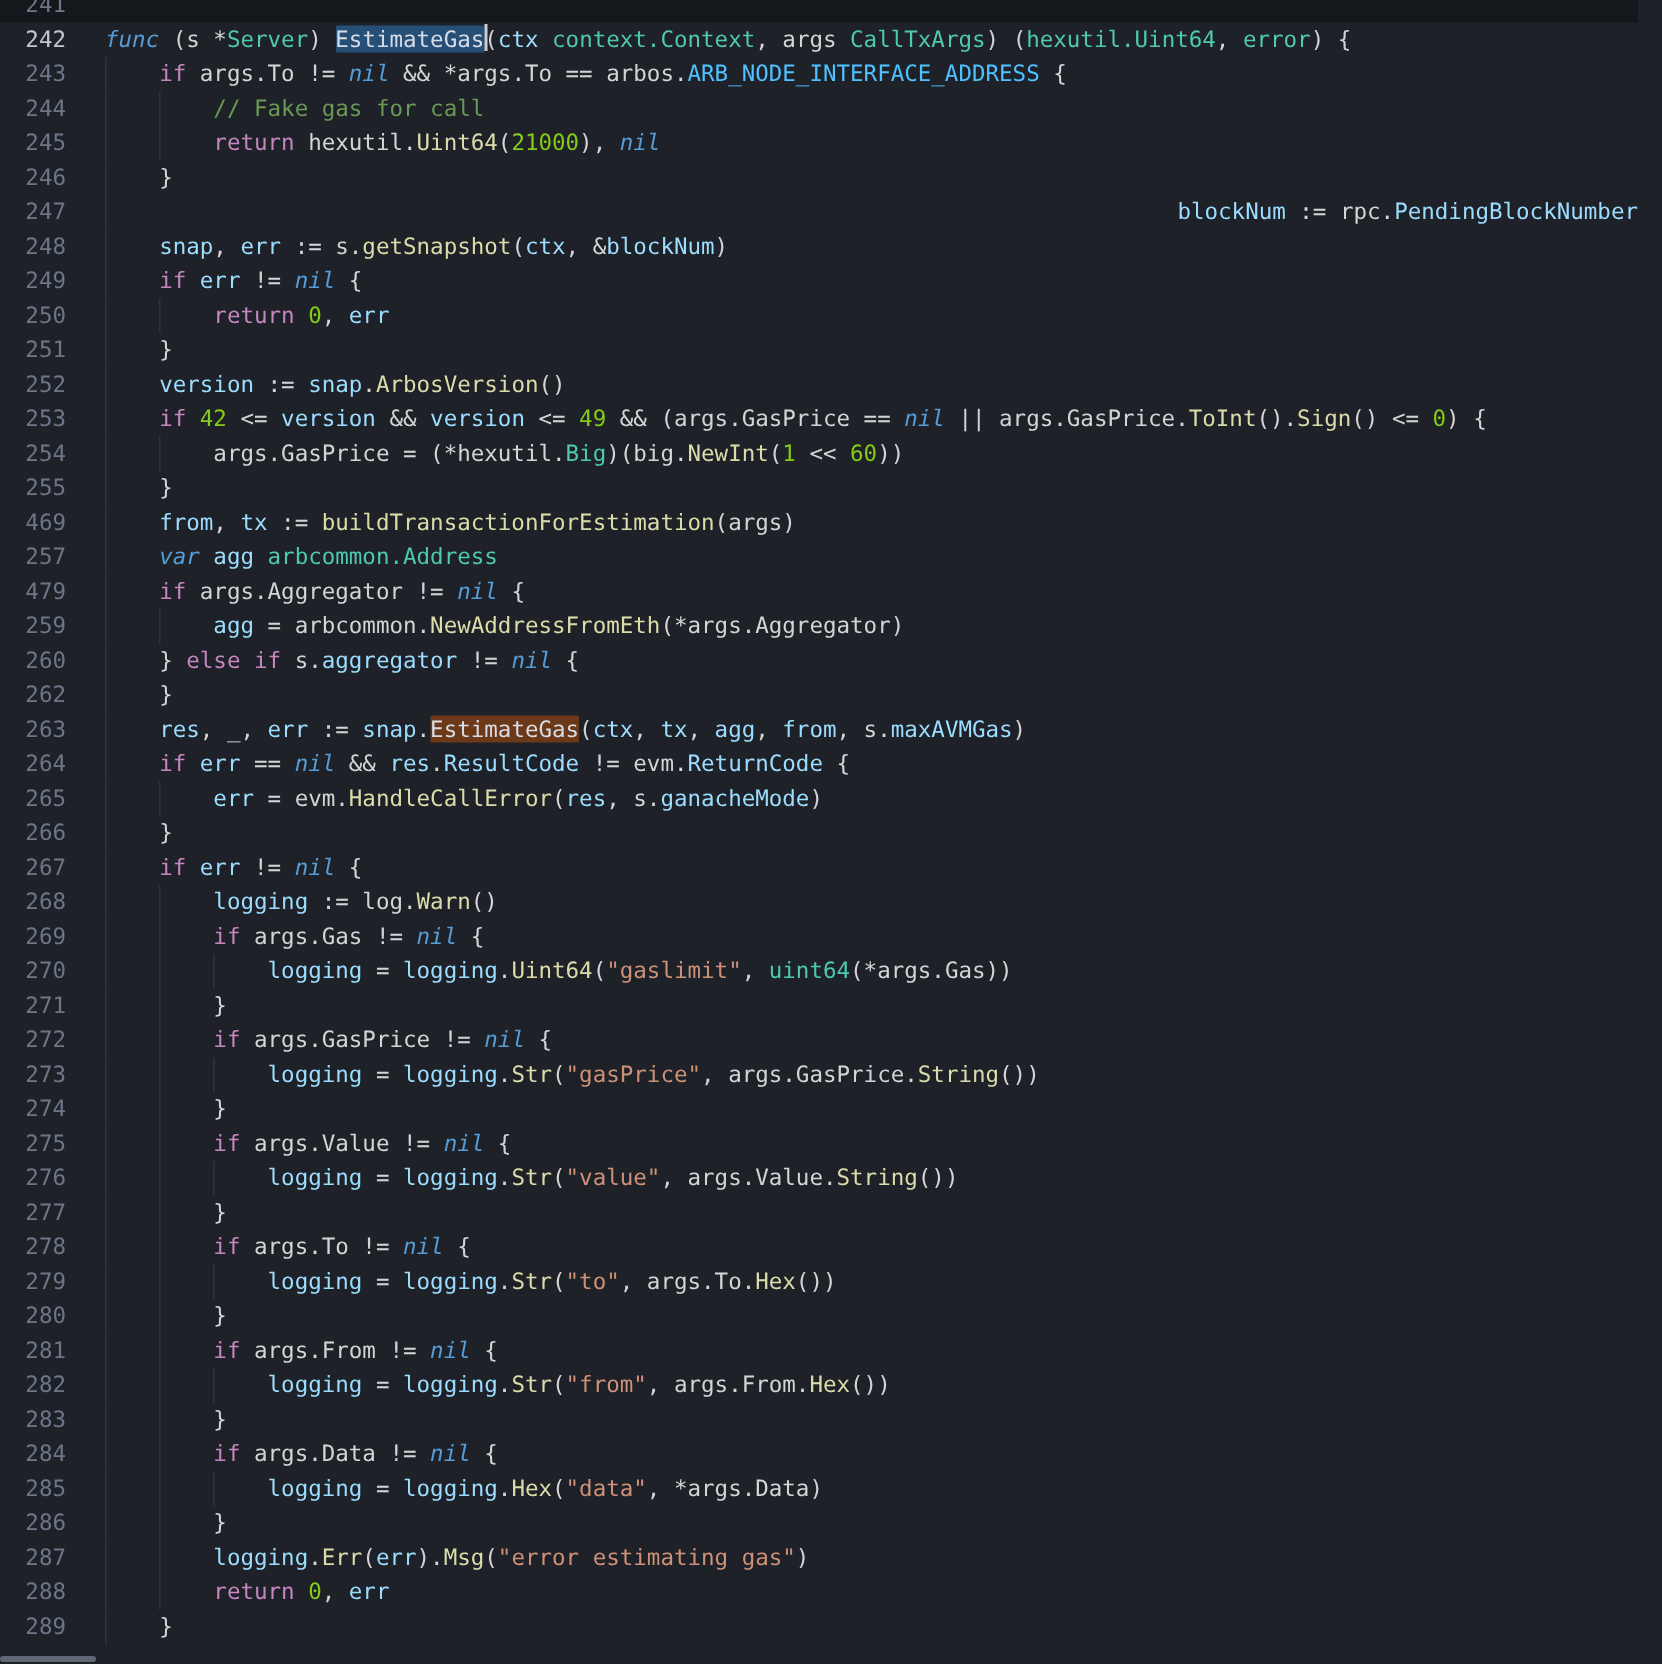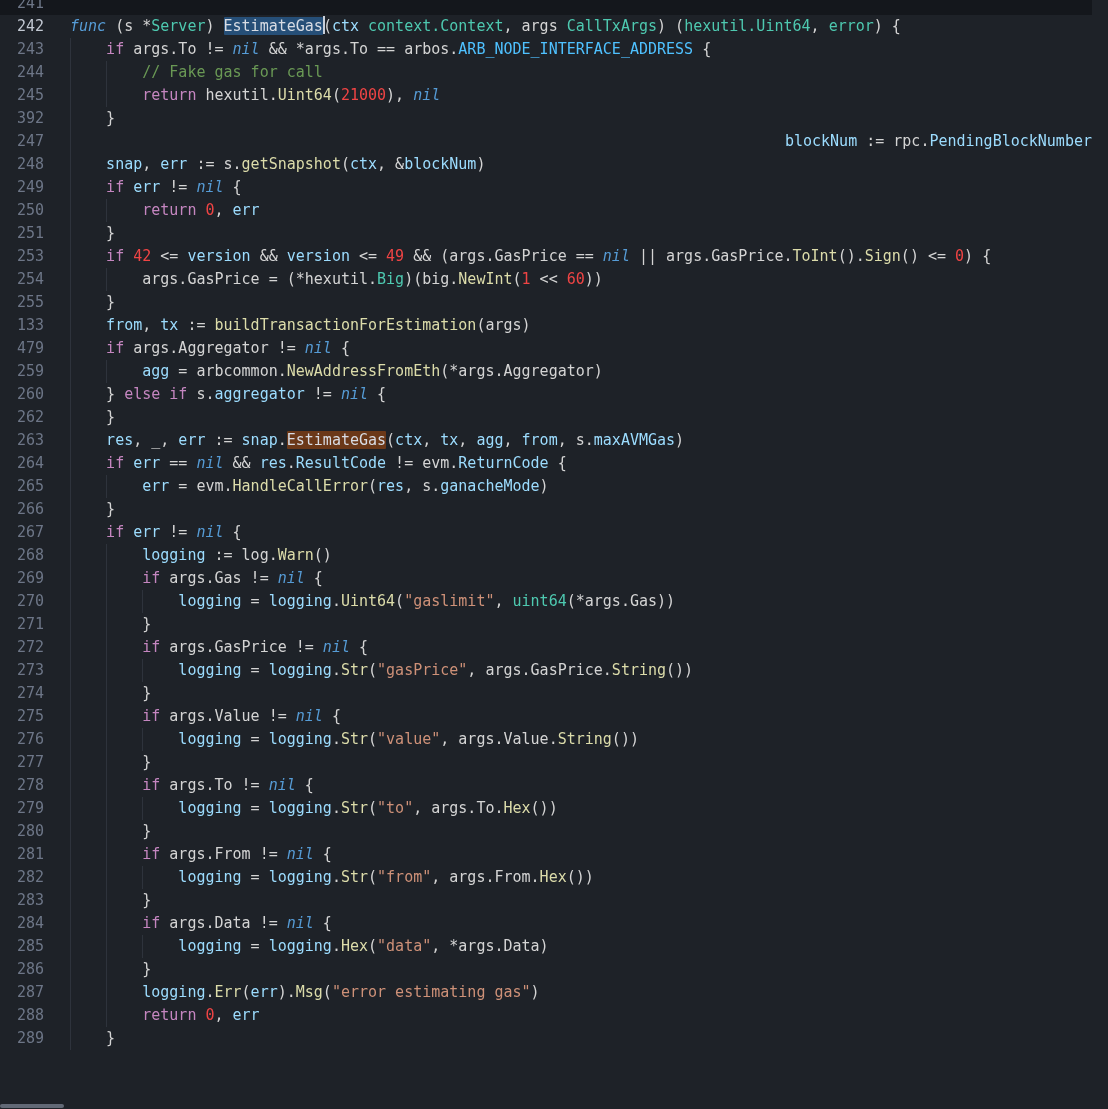--- a/index.html
+++ b/index.html
@@ -14,48 +14,50 @@
   .guide{position:absolute;top:0;bottom:0;width:1px;background:#2e333c;}
   .tok{display:inline;}
   .pl{color:#d4d4d4;}
   .kp{color:#c586c0;}
   .kb{color:#569cd6;font-style:italic;}
   .ty{color:#4ec9b0;}
   .fn{color:#dcdcaa;}
   .vr{color:#9cdcfe;}
   .ct{color:#4fc1ff;}
   .str{color:#ce9178;}
-  .num{color:#ef4444;}
+  .num{color:#84cc16;}
   .cm{color:#6a9955;text-align:right;}
   .sel{background:#264f78;color:#d8dce4;border-radius:1px;}
   .hlw{background:rgba(234,92,0,0.38);color:#d8dce4;border-radius:1px;}
   .caret{display:inline-block;width:1.7px;height:18px;margin-right:-1.7px;
          background:#c8ced8;vertical-align:-3px;}
   .hscroll{position:absolute;left:0;bottom:1px;width:64px;height:4px;background:#7a8190;opacity:.75;border-radius:2px;}
 </style>
 </head>
 <body>
 
 <div class="screen">
   <div id="code-lines">
       <div class="line partial"><div class="ln">241</div><div class="code" style="padding-left: 0ch;"></div></div>
       <div class="line"><div class="ln active">242</div><div class="code" style="padding-left: 0ch;"><span class="tok kb">func</span><span class="tok pl"> (s *</span><span class="tok ty">Server</span><span class="tok pl">) </span><span class="tok sel">EstimateGas</span><span class="caret"></span><span class="tok pl">(</span><span class="tok vr">ctx</span><span class="tok pl"> </span><span class="tok ty">context.Context</span><span class="tok pl">, args </span><span class="tok ty">CallTxArgs</span><span class="tok pl">) (</span><span class="tok ty">hexutil.Uint64</span><span class="tok pl">, </span><span class="tok ty">error</span><span class="tok pl">) {</span></div></div>
       <div class="line"><div class="ln">243</div><div class="code" style="padding-left: 4ch;"><span class="guide" style="left: 0ch;"></span><span class="tok kp">if</span><span class="tok pl"> args.To != </span><span class="tok kb">nil</span><span class="tok pl"> &amp;&amp; *args.To == arbos.</span><span class="tok ct">ARB_NODE_INTERFACE_ADDRESS</span><span class="tok pl"> {</span></div></div>
       <div class="line"><div class="ln">244</div><div class="code" style="padding-left: 8ch;"><span class="guide" style="left: 0ch;"></span><span class="guide" style="left: 4ch;"></span><span class="tok cm">// Fake gas for call</span></div></div>
       <div class="line"><div class="ln">245</div><div class="code" style="padding-left: 8ch;"><span class="guide" style="left: 0ch;"></span><span class="guide" style="left: 4ch;"></span><span class="tok kp">return</span><span class="tok pl"> hexutil.</span><span class="tok fn">Uint64</span><span class="tok pl">(</span><span class="tok num">21000</span><span class="tok pl">), </span><span class="tok kb">nil</span></div></div>
-      <div class="line"><div class="ln">392</div><div class="code" style="padding-left: 4ch;"><span class="guide" style="left: 0ch;"></span><span class="tok pl">}</span></div></div>
+      <div class="line"><div class="ln">246</div><div class="code" style="padding-left: 4ch;"><span class="guide" style="left: 0ch;"></span><span class="tok pl">}</span></div></div>
       <div class="line"><div class="ln">247</div><div class="code" style="padding-left: 4ch; text-align: right;"><span class="guide" style="left: 0ch;"></span><span class="tok vr">blockNum</span><span class="tok pl"> := rpc.</span><span class="tok vr">PendingBlockNumber</span></div></div>
       <div class="line"><div class="ln">248</div><div class="code" style="padding-left: 4ch;"><span class="guide" style="left: 0ch;"></span><span class="tok vr">snap</span><span class="tok pl">, </span><span class="tok vr">err</span><span class="tok pl"> := s.</span><span class="tok fn">getSnapshot</span><span class="tok pl">(</span><span class="tok vr">ctx</span><span class="tok pl">, &amp;</span><span class="tok vr">blockNum</span><span class="tok pl">)</span></div></div>
       <div class="line"><div class="ln">249</div><div class="code" style="padding-left: 4ch;"><span class="guide" style="left: 0ch;"></span><span class="tok kp">if</span><span class="tok pl"> </span><span class="tok vr">err</span><span class="tok pl"> != </span><span class="tok kb">nil</span><span class="tok pl"> {</span></div></div>
       <div class="line"><div class="ln">250</div><div class="code" style="padding-left: 8ch;"><span class="guide" style="left: 0ch;"></span><span class="guide" style="left: 4ch;"></span><span class="tok kp">return</span><span class="tok pl"> </span><span class="tok num">0</span><span class="tok pl">, </span><span class="tok vr">err</span></div></div>
       <div class="line"><div class="ln">251</div><div class="code" style="padding-left: 4ch;"><span class="guide" style="left: 0ch;"></span><span class="tok pl">}</span></div></div>
+      <div class="line"><div class="ln">252</div><div class="code" style="padding-left: 4ch;"><span class="guide" style="left: 0ch;"></span><span class="tok vr">version</span><span class="tok pl"> := </span><span class="tok vr">snap</span><span class="tok pl">.</span><span class="tok fn">ArbosVersion</span><span class="tok pl">()</span></div></div>
       <div class="line"><div class="ln">253</div><div class="code" style="padding-left: 4ch;"><span class="guide" style="left: 0ch;"></span><span class="tok kp">if</span><span class="tok pl"> </span><span class="tok num">42</span><span class="tok pl"> &lt;= </span><span class="tok vr">version</span><span class="tok pl"> &amp;&amp; </span><span class="tok vr">version</span><span class="tok pl"> &lt;= </span><span class="tok num">49</span><span class="tok pl"> &amp;&amp; (args.GasPrice == </span><span class="tok kb">nil</span><span class="tok pl"> || args.GasPrice.</span><span class="tok fn">ToInt</span><span class="tok pl">().</span><span class="tok fn">Sign</span><span class="tok pl">() &lt;= </span><span class="tok num">0</span><span class="tok pl">) {</span></div></div>
       <div class="line"><div class="ln">254</div><div class="code" style="padding-left: 8ch;"><span class="guide" style="left: 0ch;"></span><span class="guide" style="left: 4ch;"></span><span class="tok pl">args.GasPrice = (*hexutil.</span><span class="tok ty">Big</span><span class="tok pl">)(big.</span><span class="tok fn">NewInt</span><span class="tok pl">(</span><span class="tok num">1</span><span class="tok pl"> &lt;&lt; </span><span class="tok num">60</span><span class="tok pl">))</span></div></div>
       <div class="line"><div class="ln">255</div><div class="code" style="padding-left: 4ch;"><span class="guide" style="left: 0ch;"></span><span class="tok pl">}</span></div></div>
-      <div class="line"><div class="ln">133</div><div class="code" style="padding-left: 4ch;"><span class="guide" style="left: 0ch;"></span><span class="tok vr">from</span><span class="tok pl">, </span><span class="tok vr">tx</span><span class="tok pl"> := </span><span class="tok fn">buildTransactionForEstimation</span><span class="tok pl">(args)</span></div></div>
+      <div class="line"><div class="ln">469</div><div class="code" style="padding-left: 4ch;"><span class="guide" style="left: 0ch;"></span><span class="tok vr">from</span><span class="tok pl">, </span><span class="tok vr">tx</span><span class="tok pl"> := </span><span class="tok fn">buildTransactionForEstimation</span><span class="tok pl">(args)</span></div></div>
+      <div class="line"><div class="ln">257</div><div class="code" style="padding-left: 4ch;"><span class="guide" style="left: 0ch;"></span><span class="tok kb">var</span><span class="tok pl"> </span><span class="tok vr">agg</span><span class="tok pl"> </span><span class="tok ty">arbcommon.Address</span></div></div>
       <div class="line"><div class="ln">479</div><div class="code" style="padding-left: 4ch;"><span class="guide" style="left: 0ch;"></span><span class="tok kp">if</span><span class="tok pl"> args.Aggregator != </span><span class="tok kb">nil</span><span class="tok pl"> {</span></div></div>
       <div class="line"><div class="ln">259</div><div class="code" style="padding-left: 8ch;"><span class="guide" style="left: 0ch;"></span><span class="guide" style="left: 4ch;"></span><span class="tok vr">agg</span><span class="tok pl"> = arbcommon.</span><span class="tok fn">NewAddressFromEth</span><span class="tok pl">(*args.Aggregator)</span></div></div>
       <div class="line"><div class="ln">260</div><div class="code" style="padding-left: 4ch;"><span class="guide" style="left: 0ch;"></span><span class="tok pl">} </span><span class="tok kp">else</span><span class="tok pl"> </span><span class="tok kp">if</span><span class="tok pl"> s.</span><span class="tok vr">aggregator</span><span class="tok pl"> != </span><span class="tok kb">nil</span><span class="tok pl"> {</span></div></div>
       <div class="line"><div class="ln">262</div><div class="code" style="padding-left: 4ch;"><span class="guide" style="left: 0ch;"></span><span class="tok pl">}</span></div></div>
       <div class="line"><div class="ln">263</div><div class="code" style="padding-left: 4ch;"><span class="guide" style="left: 0ch;"></span><span class="tok vr">res</span><span class="tok pl">, _, </span><span class="tok vr">err</span><span class="tok pl"> := </span><span class="tok vr">snap</span><span class="tok pl">.</span><span class="tok hlw">EstimateGas</span><span class="tok pl">(</span><span class="tok vr">ctx</span><span class="tok pl">, </span><span class="tok vr">tx</span><span class="tok pl">, </span><span class="tok vr">agg</span><span class="tok pl">, </span><span class="tok vr">from</span><span class="tok pl">, s.</span><span class="tok vr">maxAVMGas</span><span class="tok pl">)</span></div></div>
       <div class="line"><div class="ln">264</div><div class="code" style="padding-left: 4ch;"><span class="guide" style="left: 0ch;"></span><span class="tok kp">if</span><span class="tok pl"> </span><span class="tok vr">err</span><span class="tok pl"> == </span><span class="tok kb">nil</span><span class="tok pl"> &amp;&amp; </span><span class="tok vr">res</span><span class="tok pl">.</span><span class="tok vr">ResultCode</span><span class="tok pl"> != evm.</span><span class="tok vr">ReturnCode</span><span class="tok pl"> {</span></div></div>
       <div class="line"><div class="ln">265</div><div class="code" style="padding-left: 8ch;"><span class="guide" style="left: 0ch;"></span><span class="guide" style="left: 4ch;"></span><span class="tok vr">err</span><span class="tok pl"> = evm.</span><span class="tok fn">HandleCallError</span><span class="tok pl">(</span><span class="tok vr">res</span><span class="tok pl">, s.</span><span class="tok vr">ganacheMode</span><span class="tok pl">)</span></div></div>
       <div class="line"><div class="ln">266</div><div class="code" style="padding-left: 4ch;"><span class="guide" style="left: 0ch;"></span><span class="tok pl">}</span></div></div>
       <div class="line"><div class="ln">267</div><div class="code" style="padding-left: 4ch;"><span class="guide" style="left: 0ch;"></span><span class="tok kp">if</span><span class="tok pl"> </span><span class="tok vr">err</span><span class="tok pl"> != </span><span class="tok kb">nil</span><span class="tok pl"> {</span></div></div>
       <div class="line"><div class="ln">268</div><div class="code" style="padding-left: 8ch;"><span class="guide" style="left: 0ch;"></span><span class="guide" style="left: 4ch;"></span><span class="tok vr">logging</span><span class="tok pl"> := log.</span><span class="tok fn">Warn</span><span class="tok pl">()</span></div></div>

